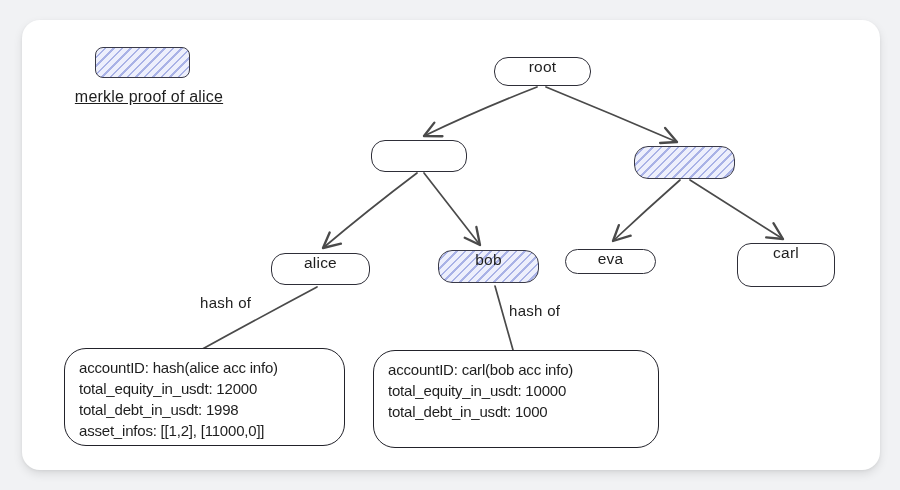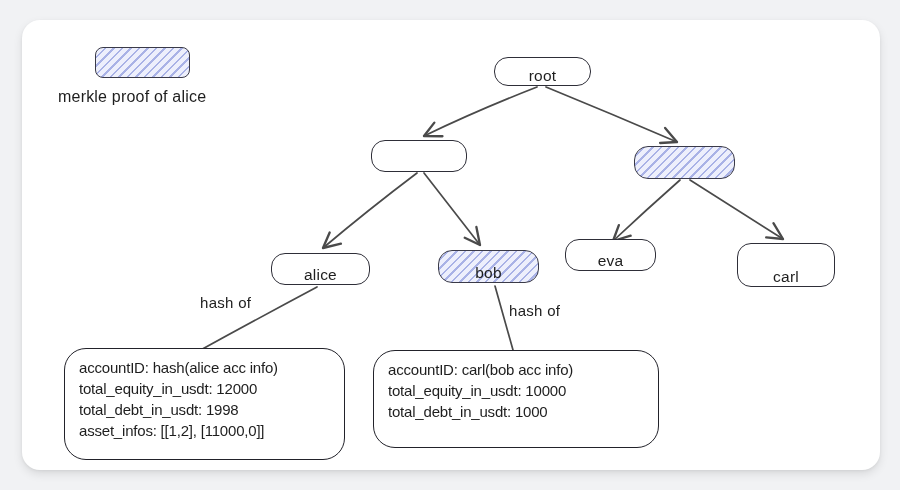--- a/index.html
+++ b/index.html
@@ -17,41 +17,41 @@
     box-shadow:0 4px 10px rgba(0,0,0,0.10), 0 1px 3px rgba(0,0,0,0.06);
   }
   .layer{position:absolute;left:0;top:0;width:900px;height:490px;}
   svg.edges{position:absolute;left:0;top:0;pointer-events:none;}
 
   .node{
     position:absolute;
     border:1.7px solid #2e2e38;
     border-radius:14px;
     background:#ffffff;
-    display:flex;align-items:flex-end;justify-content:center;
+    display:flex;align-items:flex-start;justify-content:center;
     font-size:15.5px;letter-spacing:0.2px;
     box-sizing:border-box;
     color:#1e1e1e;
   }
   .hatched{
     background:repeating-linear-gradient(135deg,
       #a9b2e6 0px, #a9b2e6 1.6px,
       #edeffc 1.6px, #edeffc 6px);
     border-color:#3a3a48;
   }
   .legend-swatch{
     position:absolute;left:95px;top:47px;width:95px;height:31px;
     border:1.7px solid #3a3a48;border-radius:8px;box-sizing:border-box;
     background:repeating-linear-gradient(135deg,
       #a9b2e6 0px, #a9b2e6 1.6px,
       #edeffc 1.6px, #edeffc 6px);
   }
   .legend-label{
     position:absolute;left:58px;top:88px;width:182px;
-    font-size:16px;letter-spacing:0.2px;
+    font-size:16px;text-align:center;letter-spacing:0.2px;text-decoration:underline;
   }
   .edge-label{
     position:absolute;font-size:15px;letter-spacing:0.3px;background:transparent;
   }
   .acct-box{
     position:absolute;
     border:1.8px solid #22222a;
     border-radius:22px;
     background:#ffffff;
     box-sizing:border-box;
@@ -60,27 +60,27 @@
     white-space:nowrap;
   }
   .acct-box div{height:21px;}
 
   
   .n-root {left:494px;top:57px; width:97px; height:29px;}
   .n-il   {left:371px;top:140px;width:96px; height:32px;}
   .n-ir   {left:634px;top:146px;width:101px;height:33px;}
   .n-alice{left:271px;top:253px;width:99px; height:32px;}
   .n-bob  {left:438px;top:250px;width:101px;height:33px;}
-  .n-eva  {left:565px;top:239px;width:91px; height:32px;}
+  .n-eva  {left:565px;top:249px;width:91px; height:25px;}
   .n-carl {left:737px;top:243px;width:98px; height:44px;}
 
   .lbl-hash-left {left:200px;top:294px;}
   .lbl-hash-right{left:509px;top:302px;}
 
-  .box-alice{left:64px; top:348px;width:281px;height:112px;}
+  .box-alice{left:64px; top:348px;width:281px;height:98px;}
   .box-bob  {left:373px;top:350px;width:286px;height:98px;}
 </style>
 </head>
 <body>
 
 <div class="card"></div>
 
 <div class="layer">
 
   <svg class="edges" width="900" height="490" viewBox="0 0 900 490">

